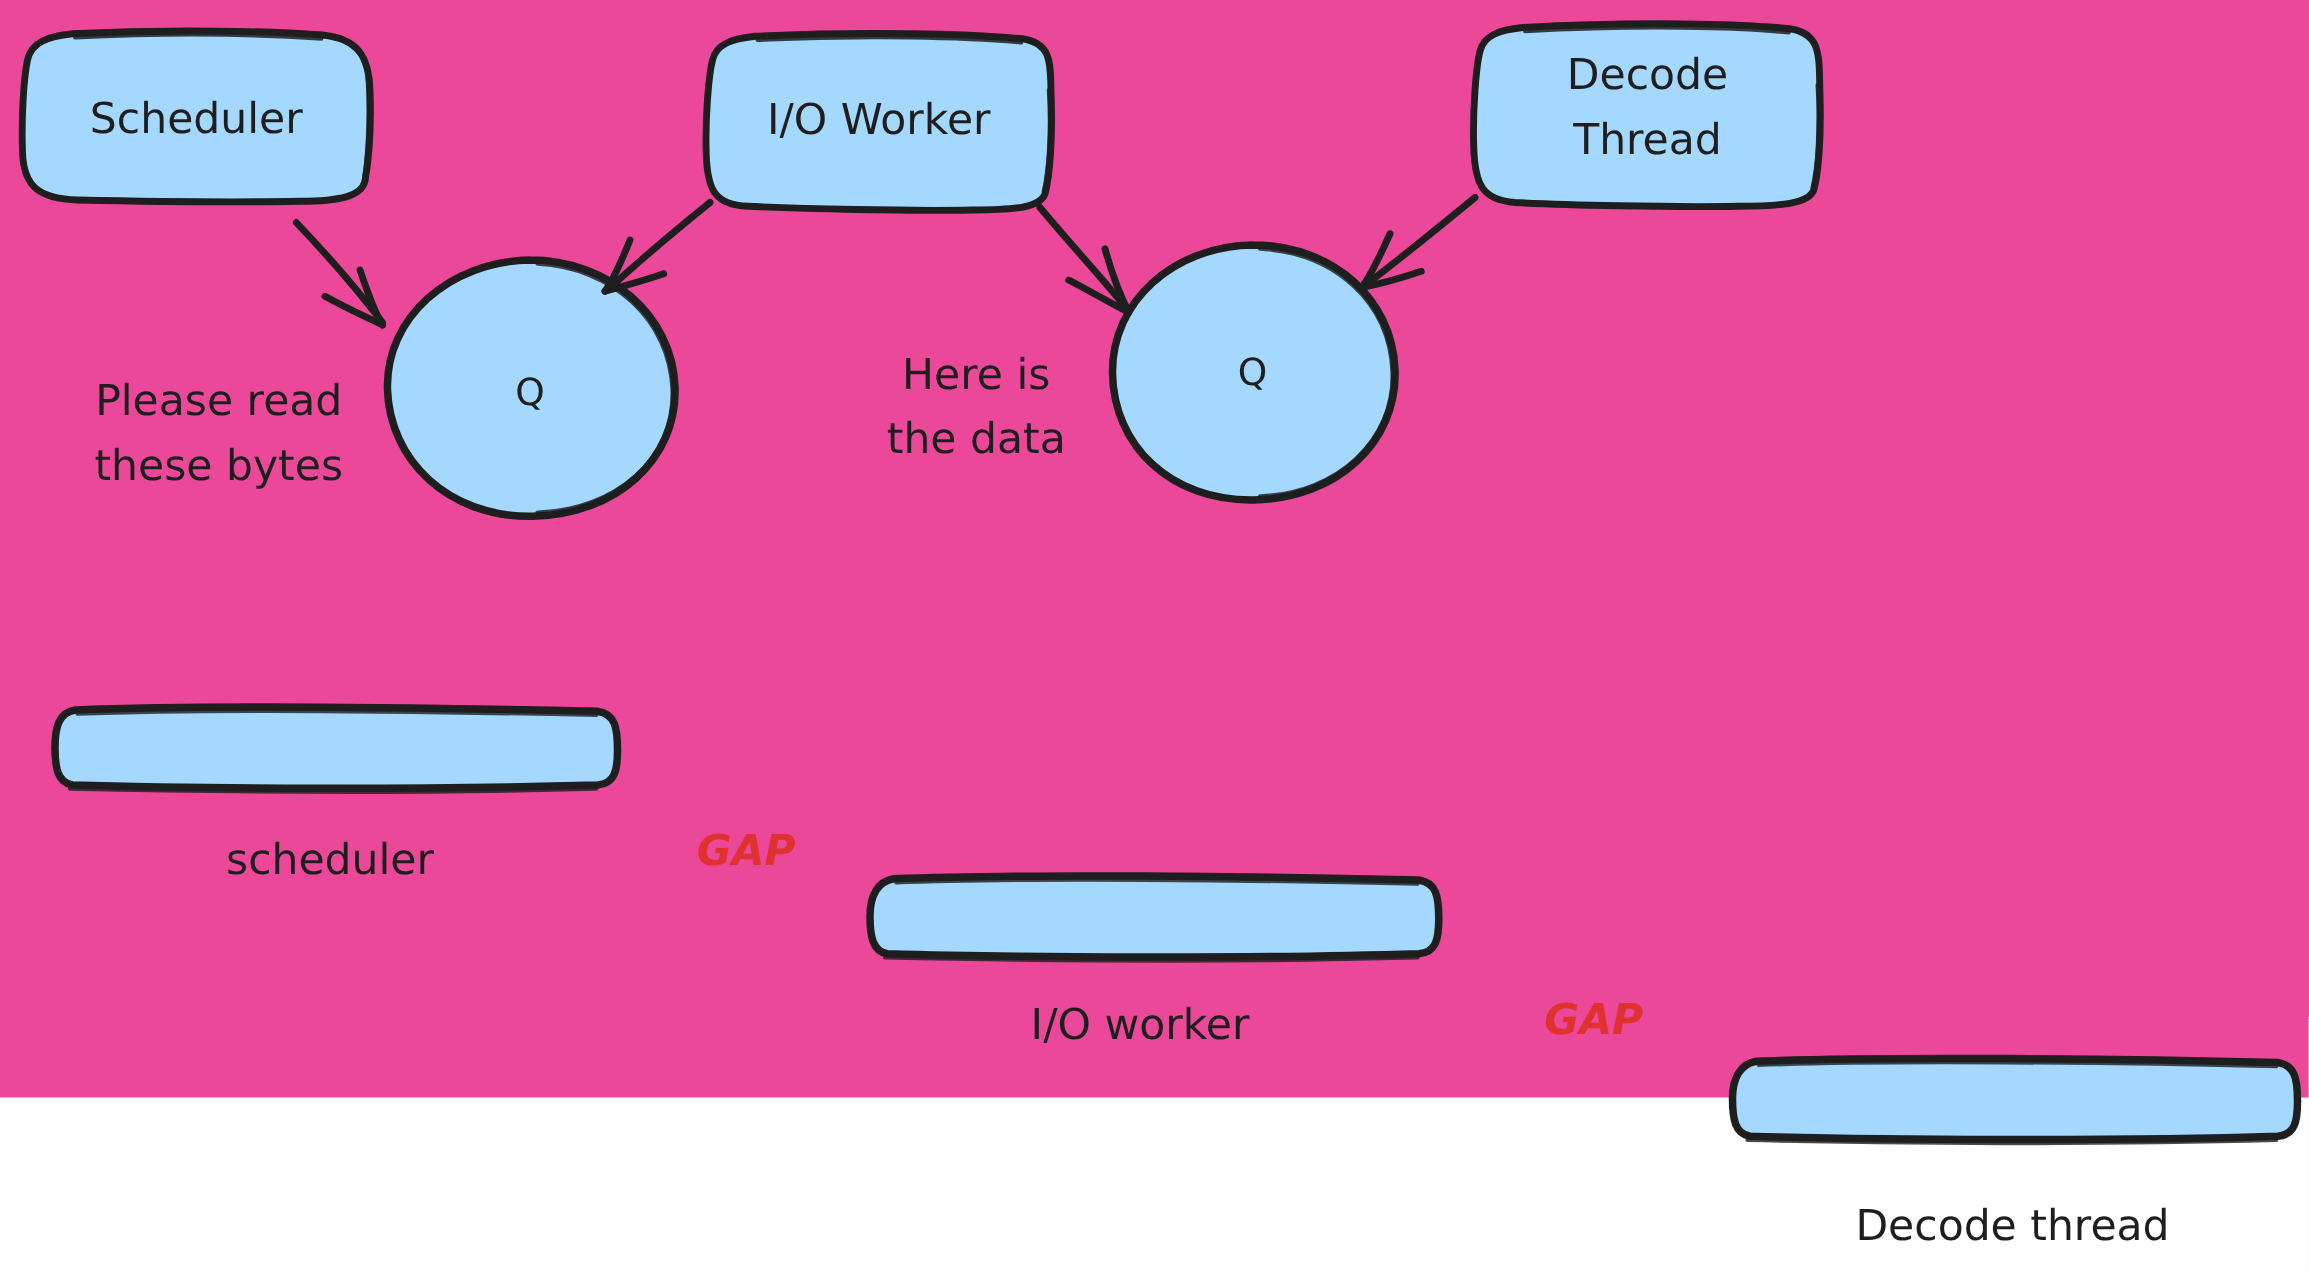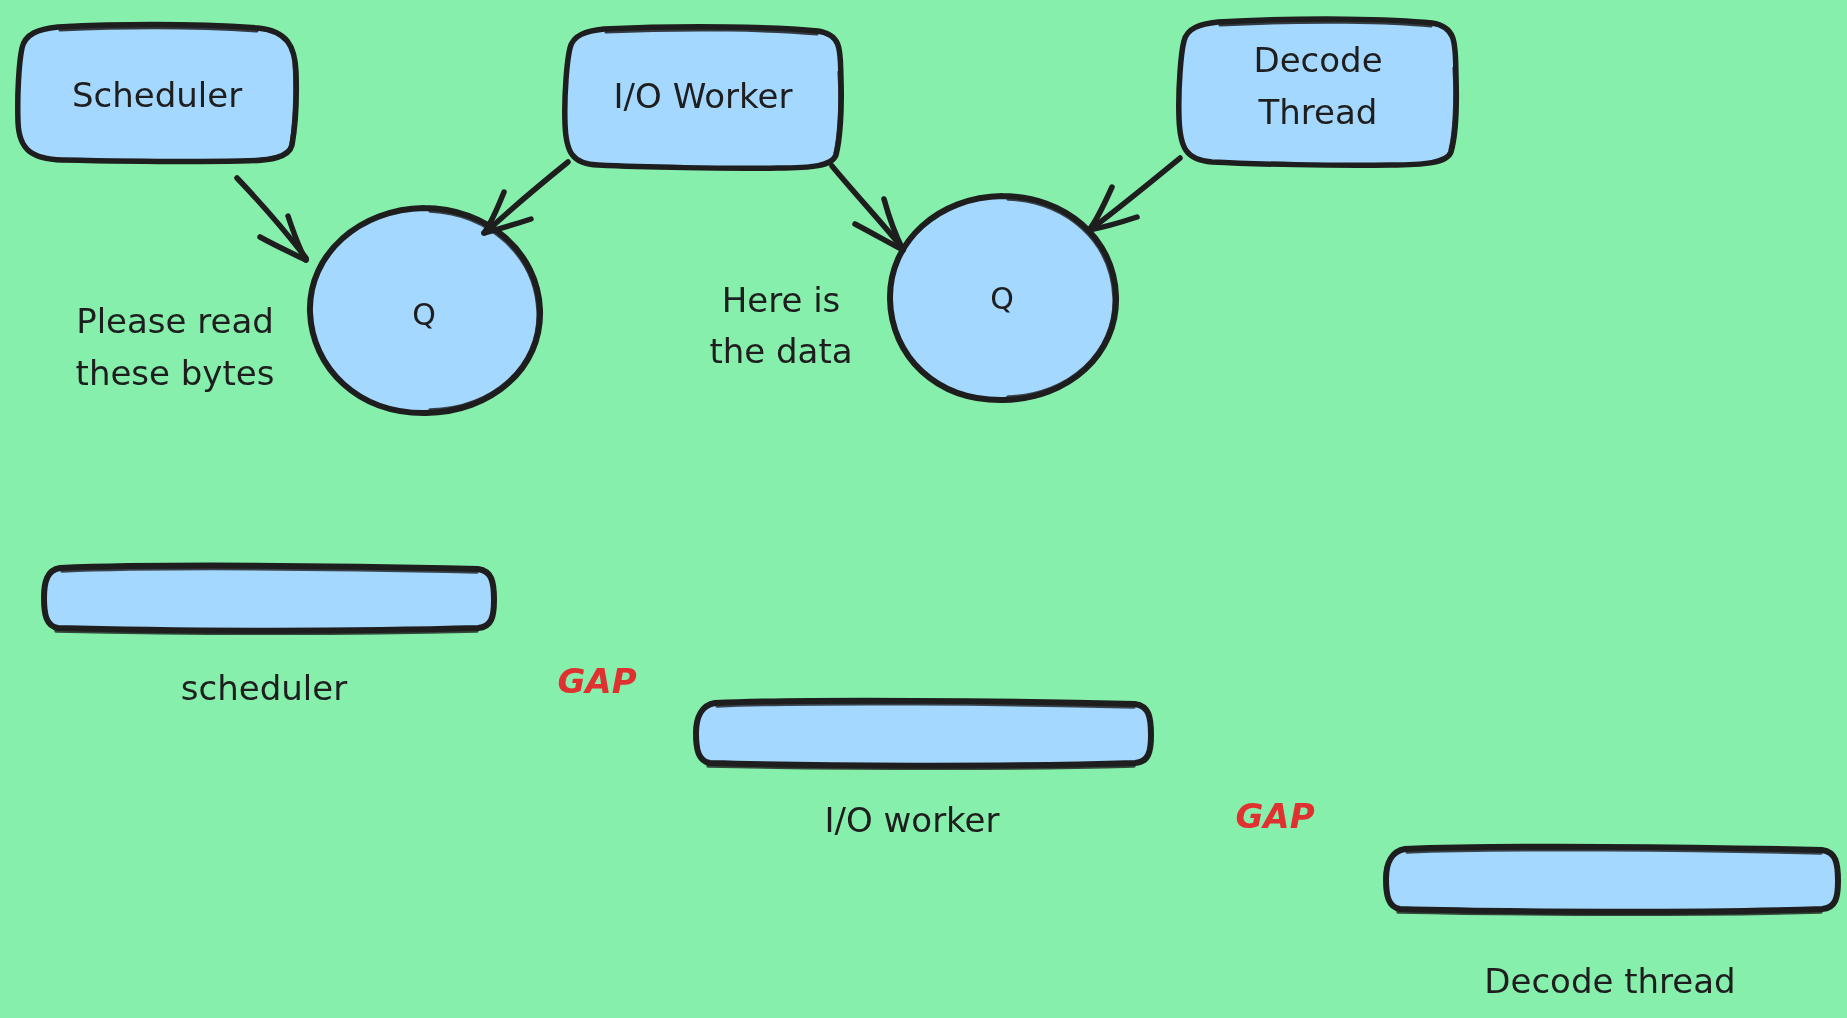--- a/index.html
+++ b/index.html
@@ -9,22 +9,22 @@
   }
   body {
     width: 1847px;
     height: 1018px;
     overflow: hidden;
     font-family: "DejaVu Sans", sans-serif;
   }
   #canvas {
     position: relative;
     width: 1847px;
-    height: 1018px;
-    background: #86efac;
+    height: 878px;
+    background: #ec4899;
   }
   svg.board {
     position: absolute;
     top: 0;
     left: 0;
     width: 1847px;
     height: 1018px;
   }
   .sketch-text {
     font-family: "DejaVu Sans", sans-serif;

